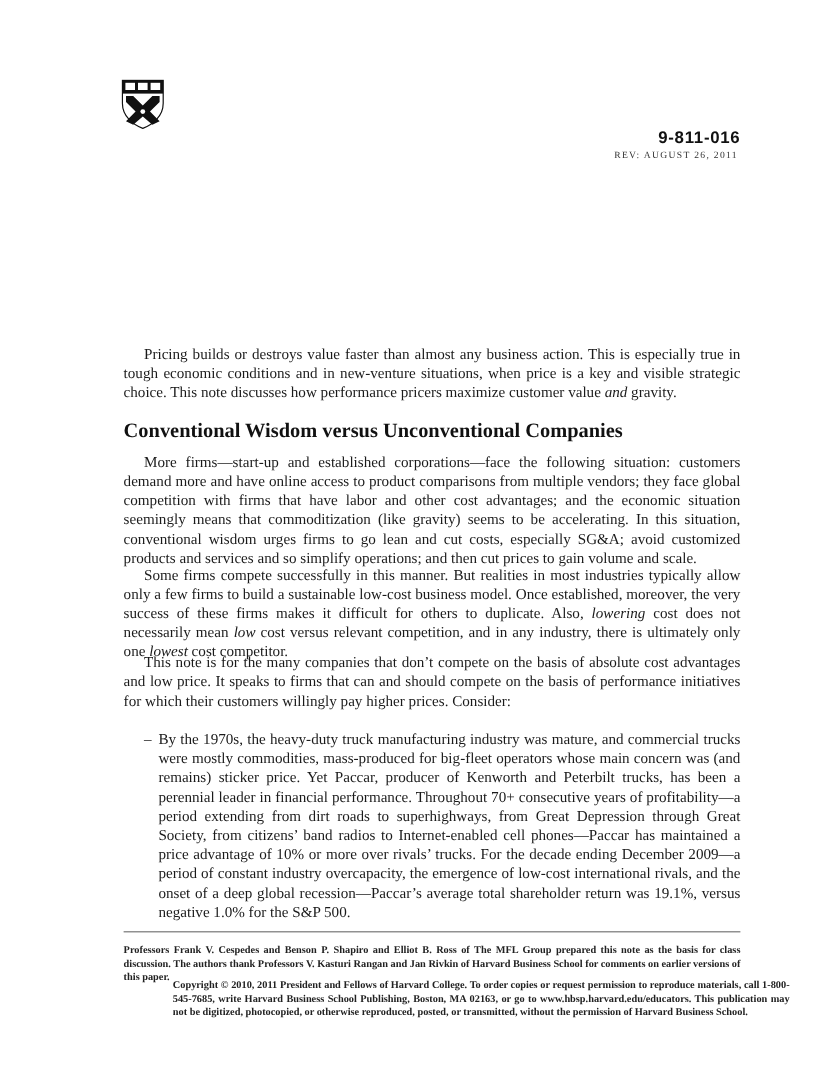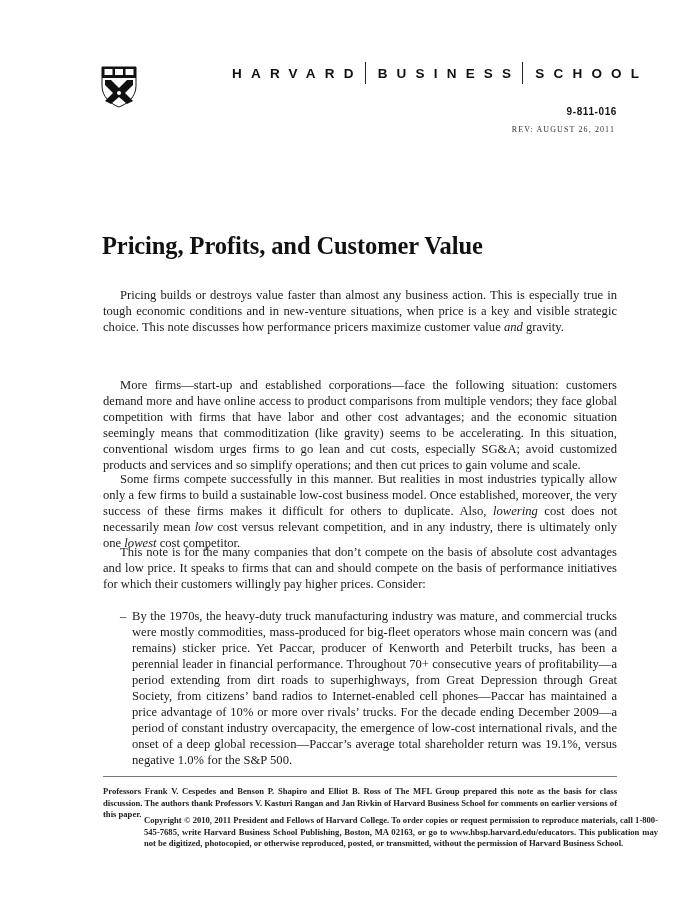--- a/index.html
+++ b/index.html
@@ -4,21 +4,21 @@
 <style>
   html, body { margin: 0; padding: 0; background: #ffffff; }
   body { width: 700px; height: 906px; position: relative; overflow: hidden; color: #111; font-family: "Liberation Serif", serif; }
   .page { position: absolute; left: 0; top: 0; width: 700px; height: 906px; }
 
   .logo { position: absolute; left: 101px; top: 66px; width: 36px; height: 42px; }
   .masthead { position: absolute; left: 232px; top: 62px; height: 22px; display: flex; align-items: center; font-family: "Liberation Sans", sans-serif; font-weight: bold; font-size: 13.5px; letter-spacing: 9.2px; color: #111; white-space: nowrap; }
   .masthead .sep { display: inline-block; width: 1px; height: 22px; background: #222; margin: 0 12px 0 2px; }
   .masthead .w3 { letter-spacing: 9.2px; }
 
-  .case-no { position: absolute; right: 83px; top: 106px; font-family: "Liberation Sans", sans-serif; font-weight: bold; font-size: 10px; letter-spacing: 0.6px; color: #111; }
+  .case-no { position: absolute; right: 83px; top: 106px; font-family: "Liberation Sans", sans-serif; font-weight: bold; font-size: 14px; letter-spacing: 0.6px; color: #111; }
   .rev { position: absolute; right: 85px; top: 125px; font-family: "Liberation Serif", serif; font-size: 8px; letter-spacing: 1.1px; color: #333; padding-left: 40px; }
 
   .authors { position: absolute; left: 103px; top: 182px; font-size: 8px; letter-spacing: 1.1px; color: #333; line-height: 14.5px; }
   .authors div { text-transform: uppercase; }
 
   .title { position: absolute; left: 102px; top: 232px; font-size: 24.5px; font-weight: bold; color: #111; letter-spacing: -0.1px; white-space: nowrap; }
 
   .body { position: absolute; left: 103px; width: 514px; font-size: 12.6px; line-height: 16px; text-align: justify; color: #1a1a1a; }
   .body p { margin: 0; text-indent: 17px; }
   .intro { top: 287px; }
@@ -44,38 +44,31 @@
   <svg class="logo" viewBox="0 0 36 42" xmlns="http://www.w3.org/2000/svg">
     <path d="M1 1 H35 V20 C35 31 26 38 18 41 C10 38 1 31 1 20 Z" fill="#fff" stroke="#111" stroke-width="1"></path>
     <rect x="1" y="1" width="34" height="11" fill="#111"></rect>
     <rect x="3.5" y="3" width="8" height="6" fill="#fff"></rect>
     <rect x="14" y="3" width="8" height="6" fill="#fff"></rect>
     <rect x="24.5" y="3" width="8" height="6" fill="#fff"></rect>
     <path d="M4 14 L10 14 L18 22 L26 14 L32 14 L32 19 L24 27 L32 35 L26 38 L18 31 L10 38 L4 35 L12 27 L4 19 Z" fill="#111"></path>
     <circle cx="18" cy="27" r="2" fill="#fff"></circle>
   </svg>
 
-  <div class="masthead">
-    <span>HARVARD</span>
-    <span class="sep"></span>
-    <span>BUSINESS</span>
-    <span class="sep"></span>
-    <span class="w3">SCHOOL</span>
-  </div>
 
   <div class="case-no">9-811-016</div>
   <div class="rev">REV: AUGUST 26, 2011</div>
 
 
-  <div class="title">Pricing, Profits, and Customer Value</div>
 
   <div class="body intro">
     <p><span>Pricing builds or destroys value faster than almost any business action. This is especially true in tough economic conditions and in new-venture situations, when price is a key and visible strategic choice. This note discusses how performance pricers maximize customer value </span><em>and</em><span> gravity.</span></p>
   </div>
 
+  <div class="heading">Conventional Wisdom versus Unconventional Companies</div>
 
   <div class="body p1">
     <p>More firms—start-up and established corporations—face the following situation: customers demand more and have online access to product comparisons from multiple vendors; they face global competition with firms that have labor and other cost advantages; and the economic situation seemingly means that commoditization (like gravity) seems to be accelerating. In this situation, conventional wisdom urges firms to go lean and cut costs, especially SG&amp;A; avoid customized products and services and so simplify operations; and then cut prices to gain volume and scale.</p>
   </div>
 
   <div class="body p2">
     <p><span>Some firms compete successfully in this manner. But realities in most industries typically allow only a few firms to build a sustainable low-cost business model. Once established, moreover, the very success of these firms makes it difficult for others to duplicate. Also, </span><em>lowering</em><span> cost does not necessarily mean </span><em>low</em><span> cost versus relevant competition, and in any industry, there is ultimately only one </span><em>lowest</em><span> cost competitor.</span></p>
   </div>
 
   <div class="body p3">

